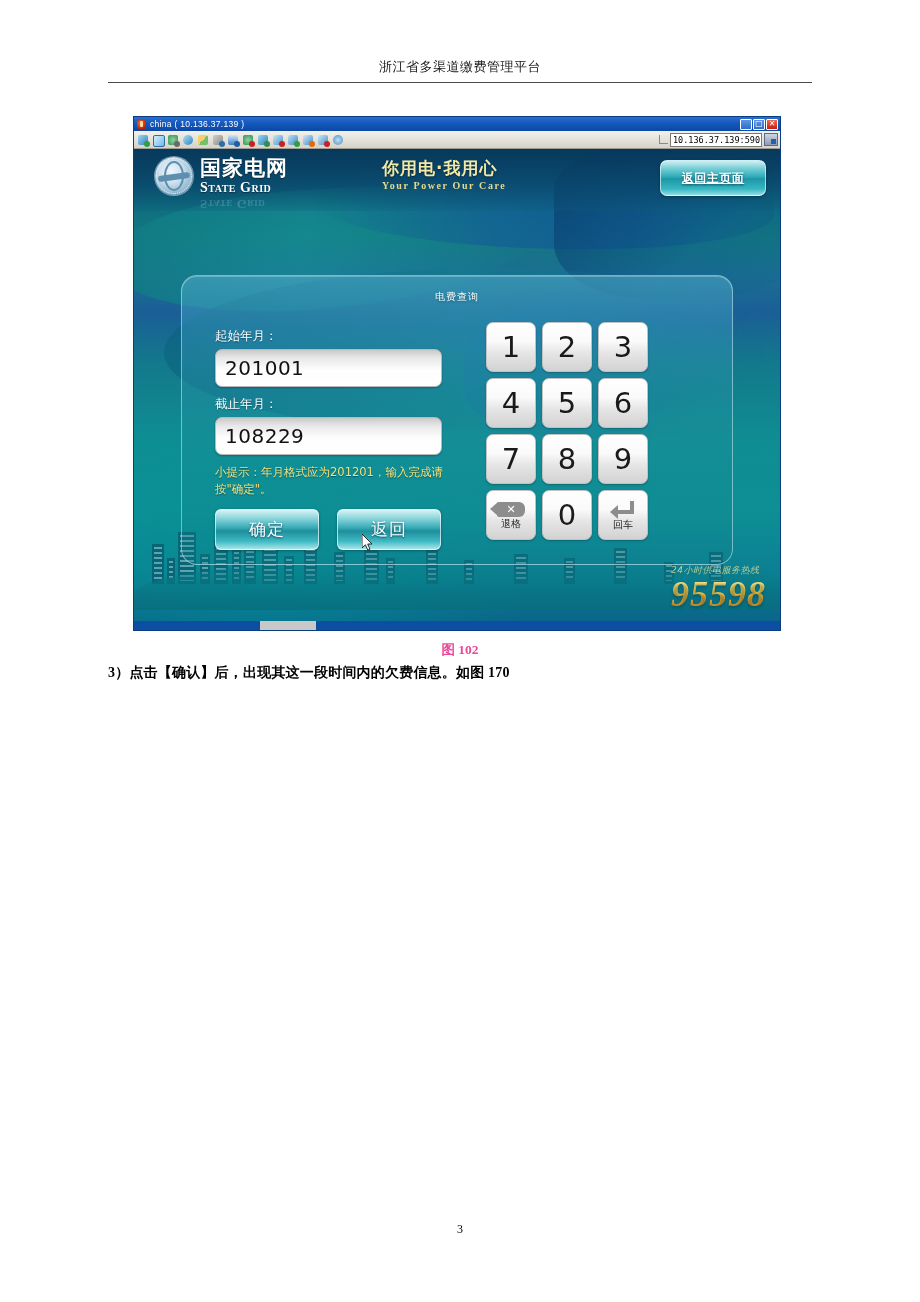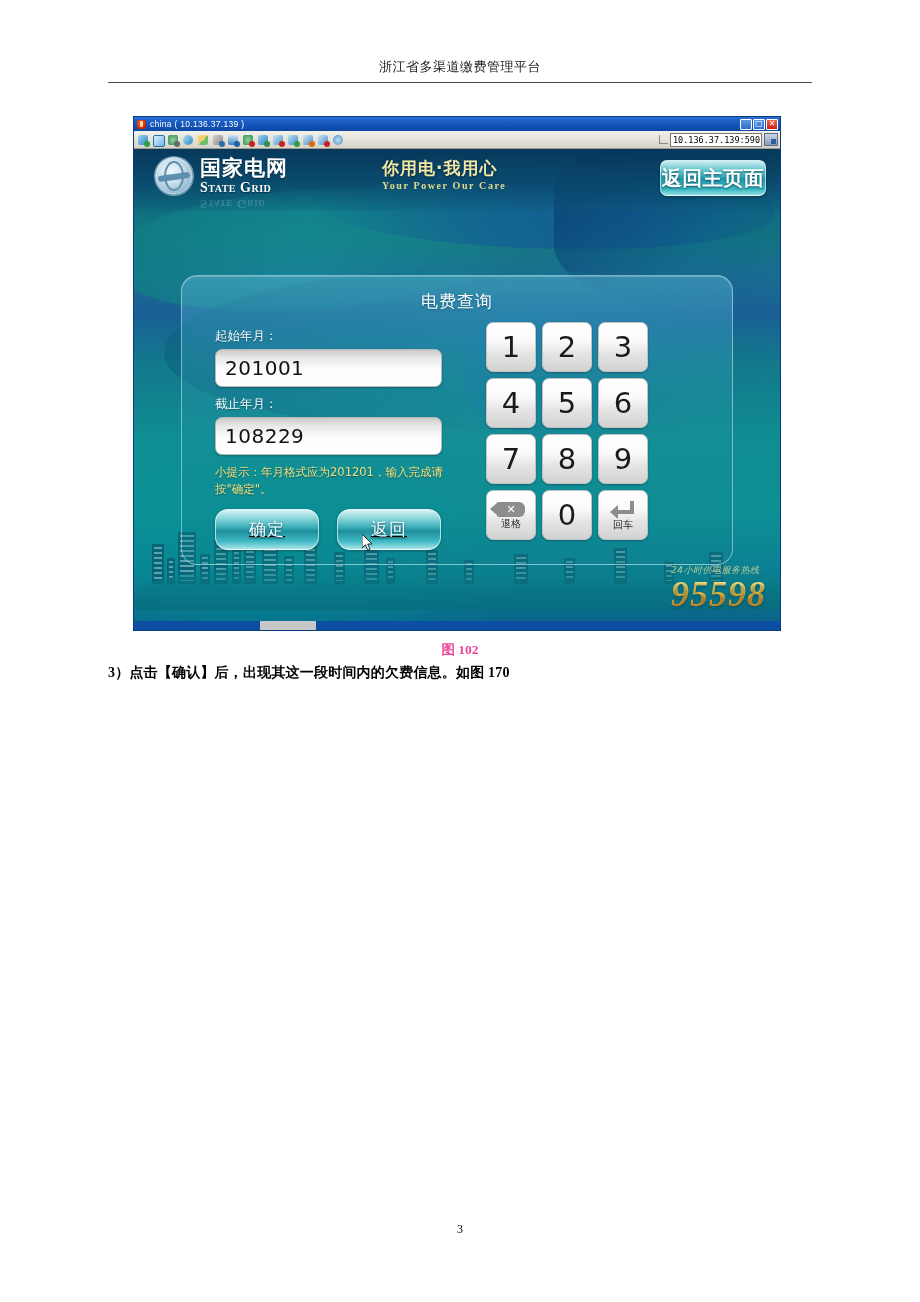--- a/index.html
+++ b/index.html
@@ -300,24 +300,25 @@
     width: 106px; height: 36px;
     border-radius: 7px;
     background: linear-gradient(180deg, #cfeef2 0%, #77cfd6 22%, #2aa9b6 48%, #1f96a6 52%, #36b7c2 82%, #8fdde3 100%);
     border: 1px solid rgba(255,255,255,0.6);
     box-sizing: border-box;
     display: flex; align-items: center; justify-content: center;
     box-shadow: 0 1px 3px rgba(0,0,0,0.35);
   }
   .home-btn span {
     font-family: "DejaVu Sans", sans-serif;
-    font-size: 20px; font-weight: 700;
+    font-size: 12px; font-weight: 700;
     color: #ffffff;
     text-shadow: 0 1px 2px rgba(0,40,60,0.7);
     letter-spacing: 0.5px;
+    text-decoration: underline;
   }
 
   
   .panel {
     position: absolute;
     left: 47px; top: 126px;
     width: 552px; height: 290px;
     border-radius: 16px;
     border: 1px solid rgba(200,235,240,0.55);
     box-sizing: border-box;
@@ -326,21 +327,21 @@
         rgba(60,160,195,0.42) 18%,
         rgba(40,150,170,0.34) 42%,
         rgba(25,140,150,0.30) 70%,
         rgba(18,130,140,0.26) 100%);
     box-shadow: inset 0 1px 0 rgba(255,255,255,0.25);
   }
   .panel-title {
     position: absolute; left: 0; top: 14px;
     width: 100%; text-align: center;
     font-family: "DejaVu Sans", sans-serif;
-    font-size: 17px; color: #ffffff;
+    font-size: 10px; color: #ffffff;
     letter-spacing: 1px;
     text-shadow: 0 1px 2px rgba(0,50,70,0.55);
   }
 
   
   .form { position: absolute; left: 33px; top: 52px; width: 240px; }
   .fld-label {
     font-family: Liberation Sans, sans-serif;
     font-size: 12.5px; color: #ffffff;
     margin-bottom: 4px;
@@ -366,27 +367,26 @@
     font-size: 11.5px;
     color: #f4e27a;
     line-height: 1.45;
     width: 232px;
     text-shadow: 0 1px 1px rgba(0,40,60,0.55);
     margin-top: 1px;
   }
   .act-row { display: flex; gap: 18px; margin-top: 12px; }
   .act-btn {
     width: 104px; height: 41px;
-    border-radius: 13px;
+    border-radius: 6px;
     background: linear-gradient(180deg, #d8f2f4 0%, #8fd8dd 20%, #35aab5 46%, #1e8f9c 54%, #3fb9c3 80%, #a7e4e9 100%);
     border: 1px solid rgba(255,255,255,0.65);
     box-sizing: border-box;
     display: flex; align-items: center; justify-content: center;
     box-shadow: 0 1px 3px rgba(0,0,0,0.3);
-    text-decoration: underline;
   }
   .act-btn span {
     font-family: "DejaVu Sans", sans-serif;
     font-size: 17px; color: #ffffff;
     text-shadow: 0 1px 2px rgba(0,45,65,0.75);
     letter-spacing: 1px;
   }
 
   
   .keypad {

